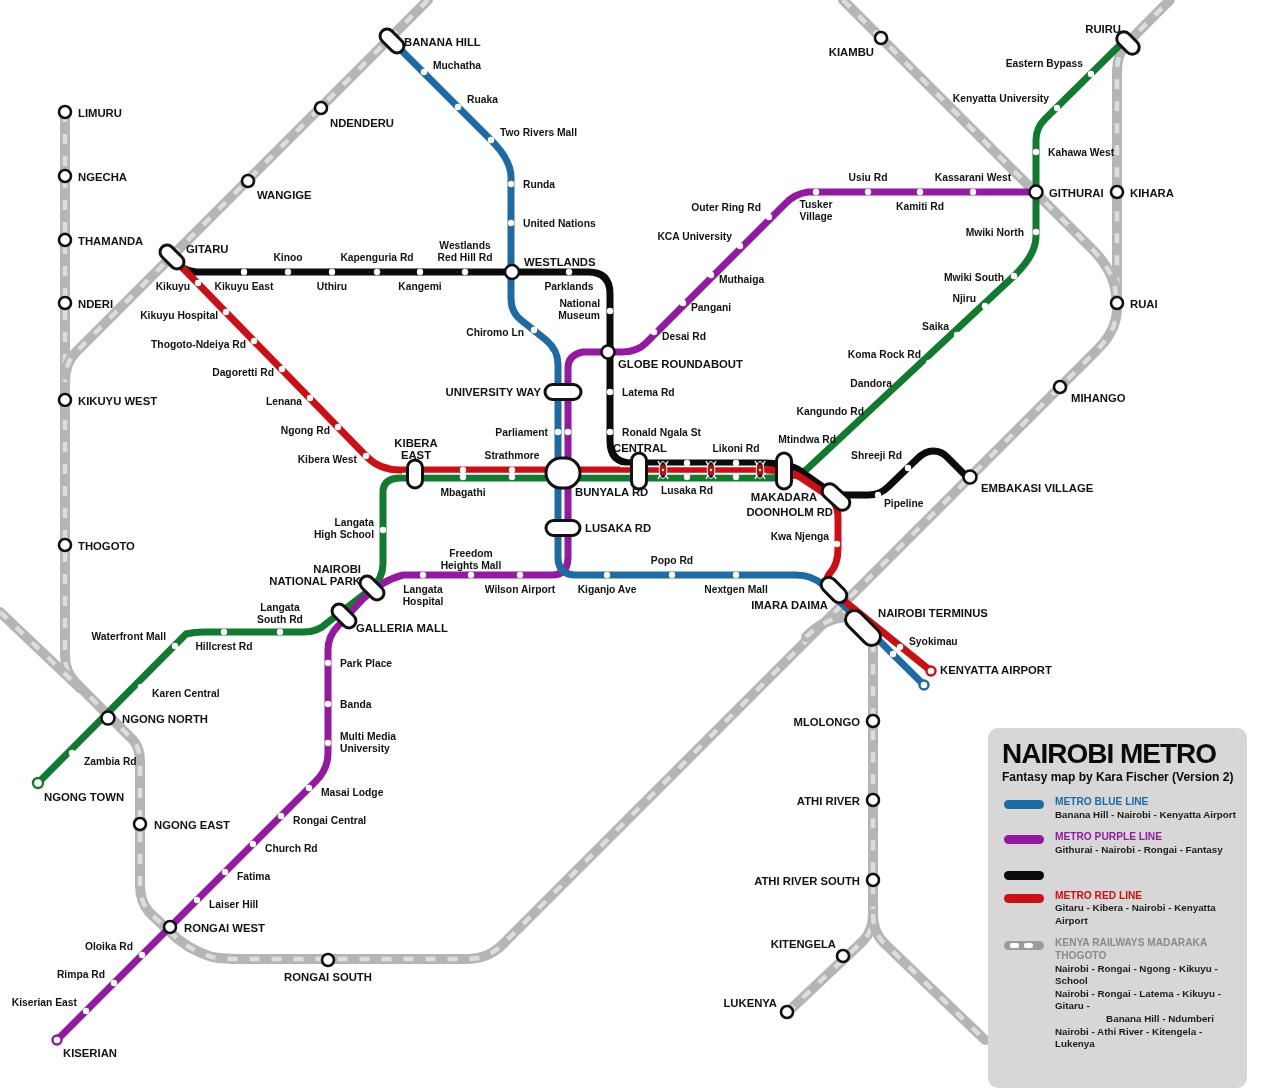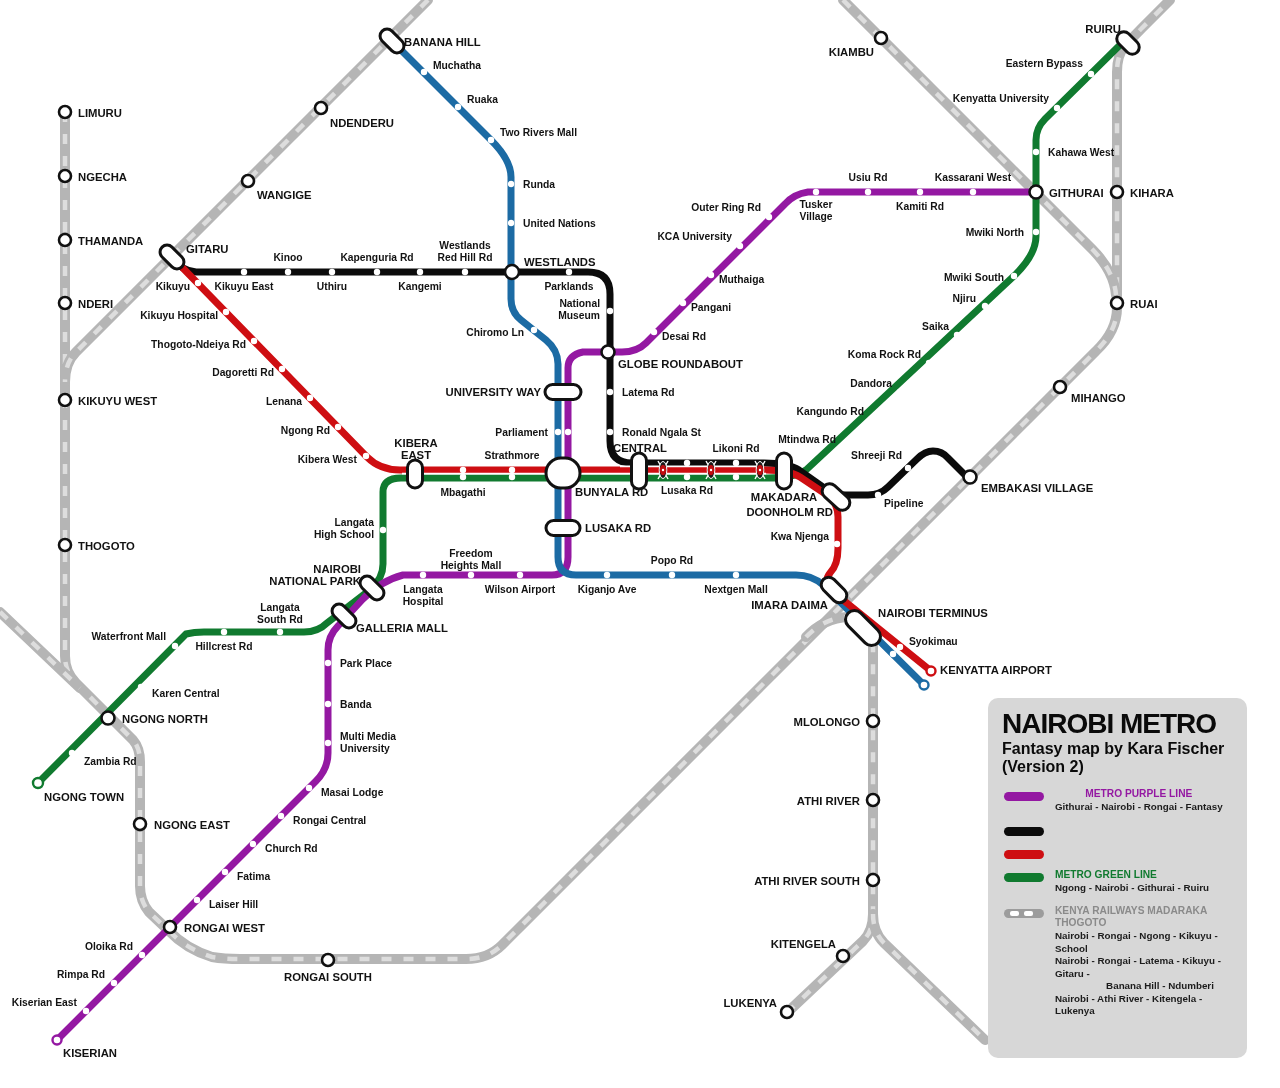--- a/index.html
+++ b/index.html
@@ -3,25 +3,25 @@
 <meta charset="utf-8">
 <style>
   html,body{margin:0;padding:0;background:#fff;}
   #stage{position:relative;width:1280px;height:1088px;background:#fff;overflow:hidden;
          font-family:"Liberation Sans",sans-serif;}
   #map-svg{position:absolute;left:0;top:0;}
   text{fill:#121212;}
   .lbl-minor{font-size:10.3px;font-weight:bold;}
   .lbl-major{font-size:11.3px;font-weight:bold;}
   
-  #legend{position:absolute;left:988px;top:698px;width:259px;height:360px;
+  #legend{position:absolute;left:988px;top:728px;width:259px;height:360px;
           background:#d7d7d7;border-radius:10px;box-sizing:border-box;
           padding:12px 10px 0 14px;}
   #legend-title{font-size:28px;font-weight:bold;letter-spacing:-1px;color:#0a0a0a;line-height:1.0;}
-  #legend-sub{font-size:16px;font-weight:bold;color:#0a0a0a;margin-top:2px;margin-bottom:12px;}
+  #legend-sub{font-size:12px;font-weight:bold;color:#0a0a0a;margin-top:2px;margin-bottom:12px;}
   .lg-row{display:flex;align-items:flex-start;margin-bottom:10px;}
   .lg-swatch{flex:0 0 40px;height:9px;border-radius:5px;margin:4px 11px 0 2px;position:relative;overflow:hidden;}
   .lg-swatch .dash{position:absolute;top:2px;width:9px;height:5px;background:#fff;border-radius:2px;}
   .lg-name{font-size:10.2px;font-weight:bold;line-height:1.25;}
   .lg-desc{font-size:9.8px;font-weight:bold;color:#1c1c1c;line-height:1.28;}
   .lg-desc .ind{padding-left:28px;text-align:center;}
 </style>
 </head>
 <body>
 
@@ -566,40 +566,46 @@
       <text x="133" y="950" text-anchor="end" class="lbl-minor"><tspan x="133" dy="0">Oloika Rd</tspan></text>
       <text x="105" y="978" text-anchor="end" class="lbl-minor"><tspan x="105" dy="0">Rimpa Rd</tspan></text>
       <text x="77" y="1006" text-anchor="end" class="lbl-minor"><tspan x="77" dy="0">Kiserian East</tspan></text>
     </svg>
 
   <div id="legend">
     <div id="legend-title">NAIROBI METRO</div>
     <div id="legend-sub">Fantasy map by Kara Fischer (Version 2)</div>
     <div id="legend-entries">
         <div class="lg-row">
+          <div class="lg-swatch" style="background: rgb(28, 107, 164);"></div>
+          <div>
+            <div class="lg-name" style="color: rgb(28, 107, 164);">METRO BLUE LINE</div>
+            <div class="lg-desc">
+              <div>Banana Hill - Nairobi - Kenyatta Airport</div>
+            </div>
+          </div>
+        </div>
+        <div class="lg-row">
           <div class="lg-swatch" style="background: rgb(148, 24, 162);"></div>
           <div>
-            <div class="lg-name" style="color: rgb(148, 24, 162); text-align: center;">METRO PURPLE LINE</div>
+            <div class="lg-name" style="color: rgb(148, 24, 162);">METRO PURPLE LINE</div>
             <div class="lg-desc">
               <div>Githurai - Nairobi - Rongai - Fantasy</div>
             </div>
           </div>
         </div>
         <div class="lg-row">
           <div class="lg-swatch" style="background: rgb(11, 11, 11);"></div>
         </div>
         <div class="lg-row">
           <div class="lg-swatch" style="background: rgb(206, 14, 18);"></div>
-        </div>
-        <div class="lg-row">
-          <div class="lg-swatch" style="background: rgb(16, 122, 47);"></div>
           <div>
-            <div class="lg-name" style="color: rgb(16, 122, 47);">METRO GREEN LINE</div>
+            <div class="lg-name" style="color: rgb(206, 14, 18);">METRO RED LINE</div>
             <div class="lg-desc">
-              <div>Ngong - Nairobi - Githurai - Ruiru</div>
+              <div>Gitaru - Kibera - Nairobi - Kenyatta Airport</div>
             </div>
           </div>
         </div>
         <div class="lg-row">
           <div class="lg-swatch" style="background: rgb(156, 156, 156);">
             <div class="dash" style="left: 6px;"></div>
             <div class="dash" style="left: 20px;"></div>
           </div>
           <div>
             <div class="lg-name" style="color: rgb(138, 138, 138);">KENYA RAILWAYS MADARAKA THOGOTO</div>

